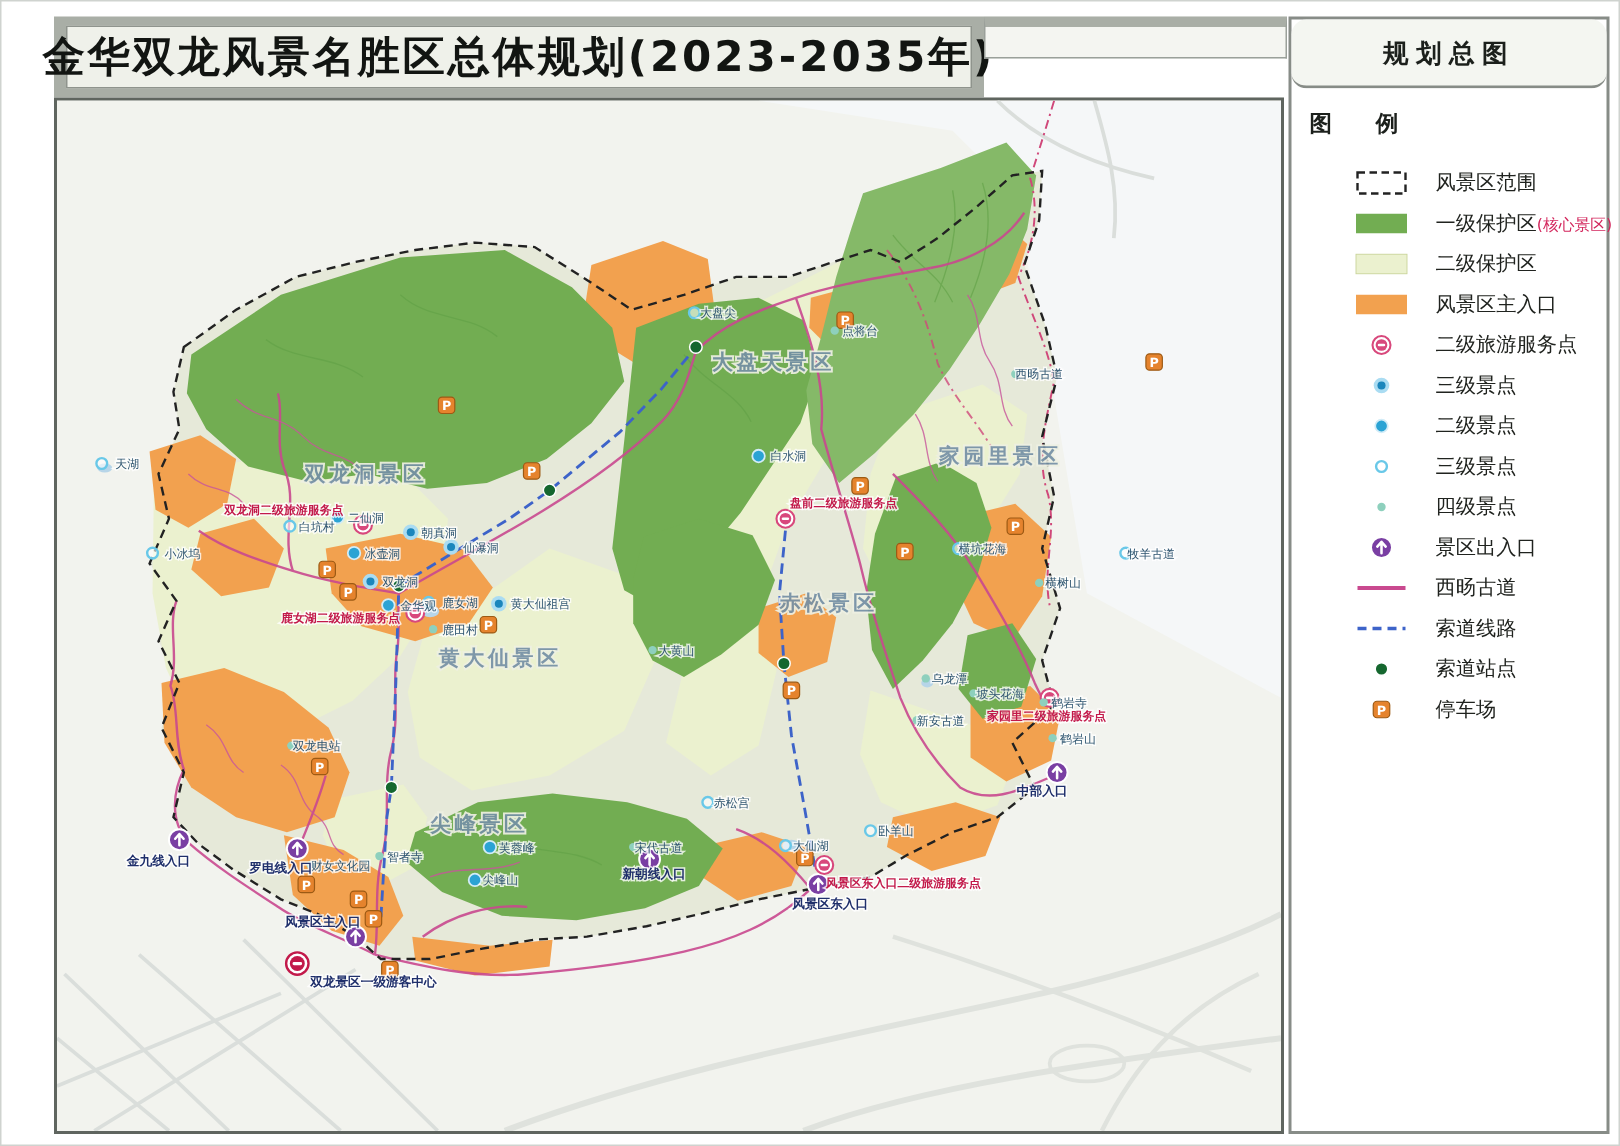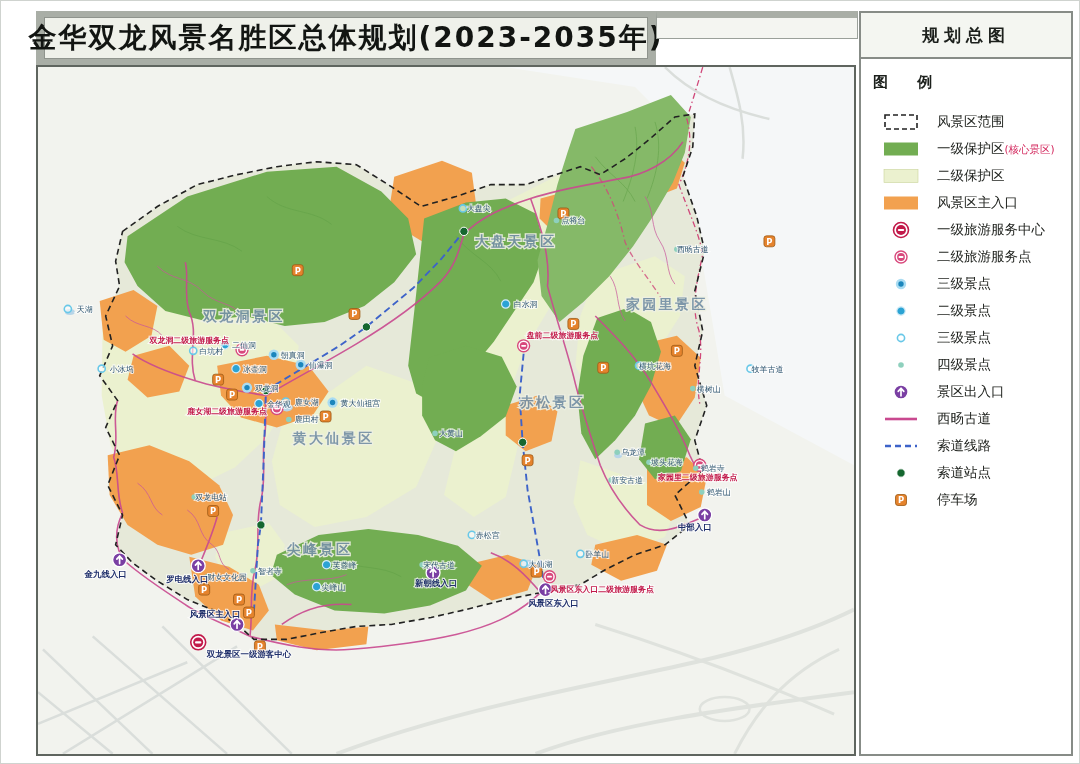--- a/index.html
+++ b/index.html
@@ -15,26 +15,26 @@
   .band-spacer{position:absolute;left:655px;top:10px;width:202px;height:28px;
                background:#f4f5f1;border:1px solid #9aa09a;border-top:7px solid #a9aea6;box-sizing:border-box;}
   
   .map-panel{position:absolute;left:35px;top:64px;width:820px;height:691px;
              border:2px solid #5f655f;box-sizing:border-box;background:#f2f3ee;}
   .map-panel svg{display:block;}
   
   .legend-panel{position:absolute;left:858px;top:10px;width:214px;height:745px;
                 border:2px solid #878c87;box-sizing:border-box;background:#ffffff;}
   .legend-header{height:44px;border-bottom:2px solid #878c87;background:#f4f6f1;
-                 display:flex;align-items:center;justify-content:center;}
+                 display:flex;align-items:center;justify-content:center;border-radius:10px;}
   .legend-header span{font-size:17px;font-weight:700;color:#1c201c;letter-spacing:5px;}
   .legend-title{margin-top:14px;font-size:15px;font-weight:700;
                 color:#1c201c;letter-spacing:12px;text-indent:12px;}
   .lg-items{margin-top:16px;}
-  .lg-row{display:flex;align-items:center;height:27px;padding-left:14px;}
+  .lg-row{display:flex;align-items:center;height:27px;padding-left:14px;margin-left:20px;}
   .lg-sw{width:52px;display:flex;justify-content:center;align-items:center;flex:0 0 52px;}
   .lg-label{font-size:13.5px;color:#20231f;margin-left:10px;white-space:nowrap;}
   .lg-extra{font-style:normal;font-size:10.5px;color:#d3265c;}
   
   text{font-family:"DejaVu Sans","Liberation Sans",sans-serif;}
   .lbl-region{font-size:14px;font-weight:700;fill:#7590a6;opacity:.92;letter-spacing:2.5px;
               text-anchor:middle;paint-order:stroke;stroke:#eef0e3;stroke-width:2.5px;}
   .lbl-point{font-size:8px;fill:#2e5570;text-anchor:middle;paint-order:stroke;
              stroke:rgba(255,255,255,.78);stroke-width:2px;}
   .lbl-service{font-size:8px;font-weight:700;fill:#c2194a;text-anchor:middle;paint-order:stroke;
@@ -511,30 +511,20 @@
           <span class="lg-sw">
             <svg width="44" height="20" viewBox="-22 -10 44 20">
               <rect x="-17" y="-6.5" width="34" height="13" fill="#f2a14f"></rect>
             </svg>
           </span>
           <span class="lg-label"><span>风景区主入口</span></span>
         </div>
         <div class="lg-row">
           <span class="lg-sw">
             <svg width="44" height="20" viewBox="-22 -10 44 20">
-              <circle r="7.5" fill="#fff" stroke="#c2194a" stroke-width="1.6"></circle>
-              <circle r="5" fill="#c2194a"></circle>
-              <rect x="-3.2" y="-1.1" width="6.4" height="2.2" rx="1" fill="#fff"></rect>
-            </svg>
-          </span>
-          <span class="lg-label"><span>一级旅游服务中心</span></span>
-        </div>
-        <div class="lg-row">
-          <span class="lg-sw">
-            <svg width="44" height="20" viewBox="-22 -10 44 20">
               <circle r="6" fill="#fff" stroke="#d8487c" stroke-width="1.4"></circle>
               <circle r="3.9" fill="#d8487c"></circle>
               <rect x="-2.5" y="-0.9" width="5" height="1.8" rx="0.9" fill="#fff"></rect>
             </svg>
           </span>
           <span class="lg-label"><span>二级旅游服务点</span></span>
         </div>
         <div class="lg-row">
           <span class="lg-sw">
             <svg width="44" height="20" viewBox="-22 -10 44 20">

